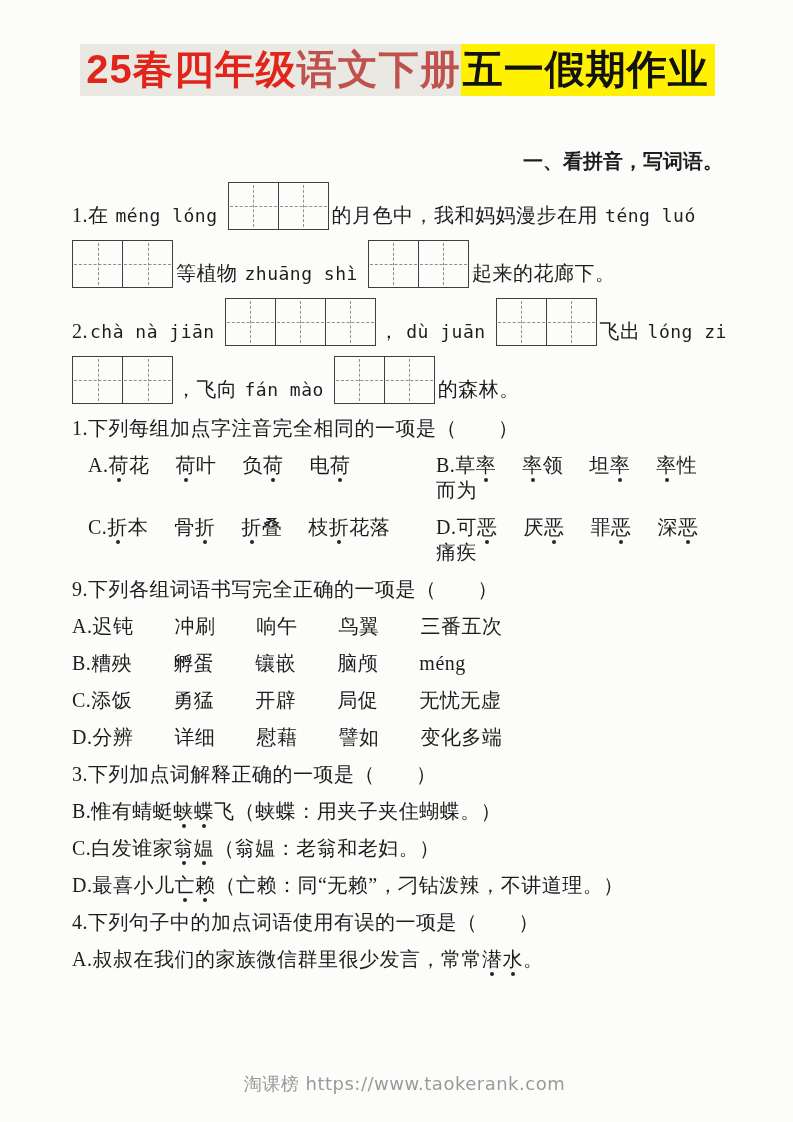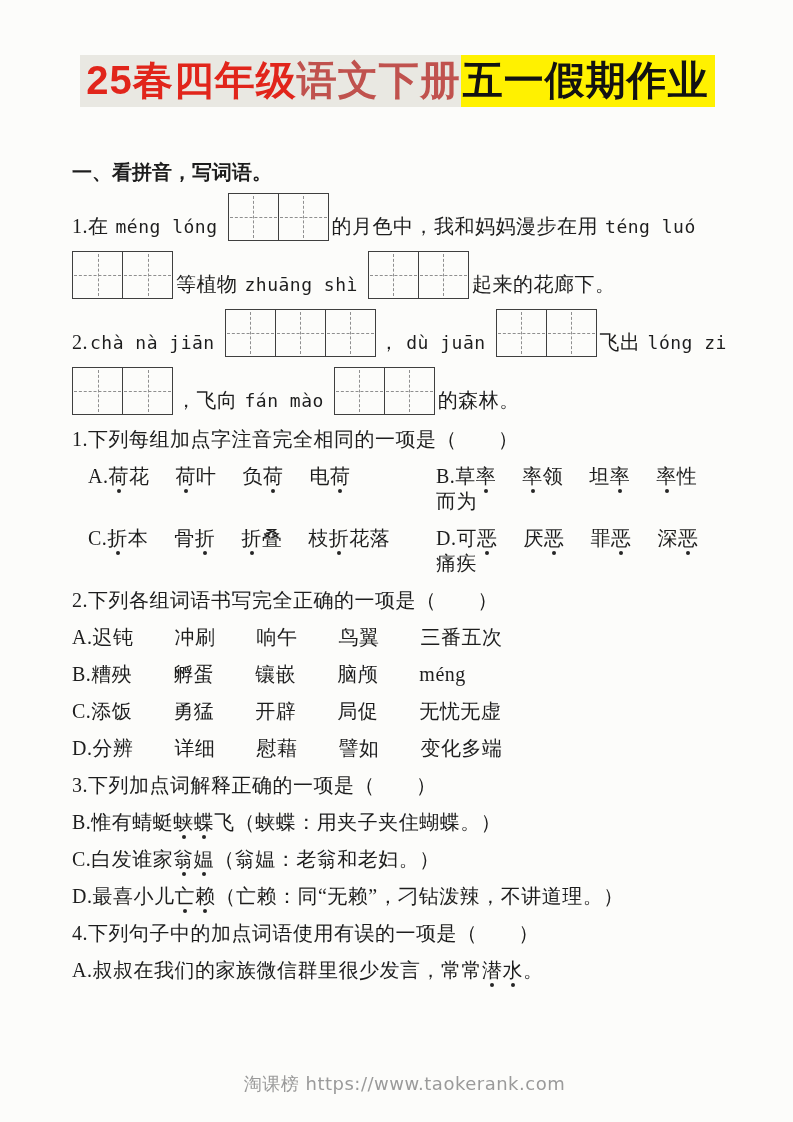--- a/index.html
+++ b/index.html
@@ -1,36 +1,36 @@
 <!DOCTYPE html>
 <html style="--title-red: #e1251b; --title-rose: #c0524e; --title-bg: #e9e8e2; --highlight-yellow: #fff100; --text: #1d1d1d; --footer-gray: #9a9a9a;"><head>
 <meta charset="utf-8">
 <style>
   html,body{margin:0;padding:0;}
   body{
     width:793px;height:1122px;position:relative;overflow:hidden;
     background:#fcfcfa;color:var(--text,#1d1d1d);
     font-family:"Liberation Serif","DejaVu Serif",serif;
   }
-  .page{padding:53px 70px 0 72px;}
+  .page{padding:42px 70px 0 72px;}
 
   
   .title{
     margin:0 0 52px 0;text-align:center;
     font-family:"Liberation Sans","DejaVu Sans",sans-serif;
     font-weight:700;font-size:40px;line-height:54px;letter-spacing:1px;
     white-space:nowrap;
   }
   .t-gray{background:var(--title-bg,#e9e8e2);padding:3px 0 5px 6px;}
   .t-grade{color:var(--title-red,#e1251b);}
   .t-subject{color:var(--title-rose,#c0524e);}
   .t-highlight{background:var(--highlight-yellow,#fff100);color:#121212;padding:3px 6px 5px 2px;}
 
   
-  .sec-h{font-size:20px;font-weight:700;margin:0 0 8px 0;line-height:26px;}
+  .sec-h{font-size:20px;font-weight:700;margin:0 0 8px 0;line-height:26px;text-align:right;}
   .sec-h.two{margin-top:14px;}
 
   
   .s1line{font-size:20px;line-height:28px;margin:0 0 10px 0;white-space:nowrap;}
   .py{font-family:"DejaVu Sans Mono",monospace;font-size:18px;margin:8px 7px;letter-spacing:0.5px;}
   .py.tight-l{margin-left:2px;}
   .cn{letter-spacing:0.5px;}
 
   
   .tzg{
@@ -111,21 +111,21 @@
   <p class="stem">1.下列每组加点字注音完全相同的一项是（　　）</p>
   <div class="optrow">
     <span class="col1">A.<span class="dot">荷</span>花　 <span class="dot">荷</span>叶　 负<span class="dot">荷</span>　 电<span class="dot">荷</span></span>
     <span>B.草<span class="dot">率</span>　 <span class="dot">率</span>领　 坦<span class="dot">率</span>　 <span class="dot">率</span>性而为</span>
   </div>
   <div class="optrow">
     <span class="col1">C.<span class="dot">折</span>本　 骨<span class="dot">折</span>　 <span class="dot">折</span>叠　 枝<span class="dot">折</span>花落</span>
     <span>D.可<span class="dot">恶</span>　 厌<span class="dot">恶</span>　 罪<span class="dot">恶</span>　 深<span class="dot">恶</span>痛疾</span>
   </div>
 
-  <p class="stem">2.下列各组词语书写完全正确的一项是（　　）</p>
+  <p class="stem">9.下列各组词语书写完全正确的一项是（　　）</p>
   <p class="opt-line">A.迟钝　　冲刷　　响午　　鸟翼　　三番五次</p>
   <p class="opt-line">B.糟殃　　孵蛋　　镶嵌　　脑颅　　méng</p>
   <p class="opt-line">C.添饭　　勇猛　　开辟　　局促　　无忧无虚</p>
   <p class="opt-line">D.分辨　　详细　　慰藉　　譬如　　变化多端</p>
 
   <p class="stem">3.下列加点词解释正确的一项是（　　）</p>
   <p class="opt-line">B.惟有蜻蜓<span class="dot">蛱</span><span class="dot">蝶</span>飞（蛱蝶：用夹子夹住蝴蝶。）</p>
   <p class="opt-line">C.白发谁家<span class="dot">翁</span><span class="dot">媪</span>（翁媪：老翁和老妇。）</p>
   <p class="opt-line">D.最喜小儿<span class="dot">亡</span><span class="dot">赖</span>（亡赖：同“无赖”，刁钻泼辣，不讲道理。）</p>
 

